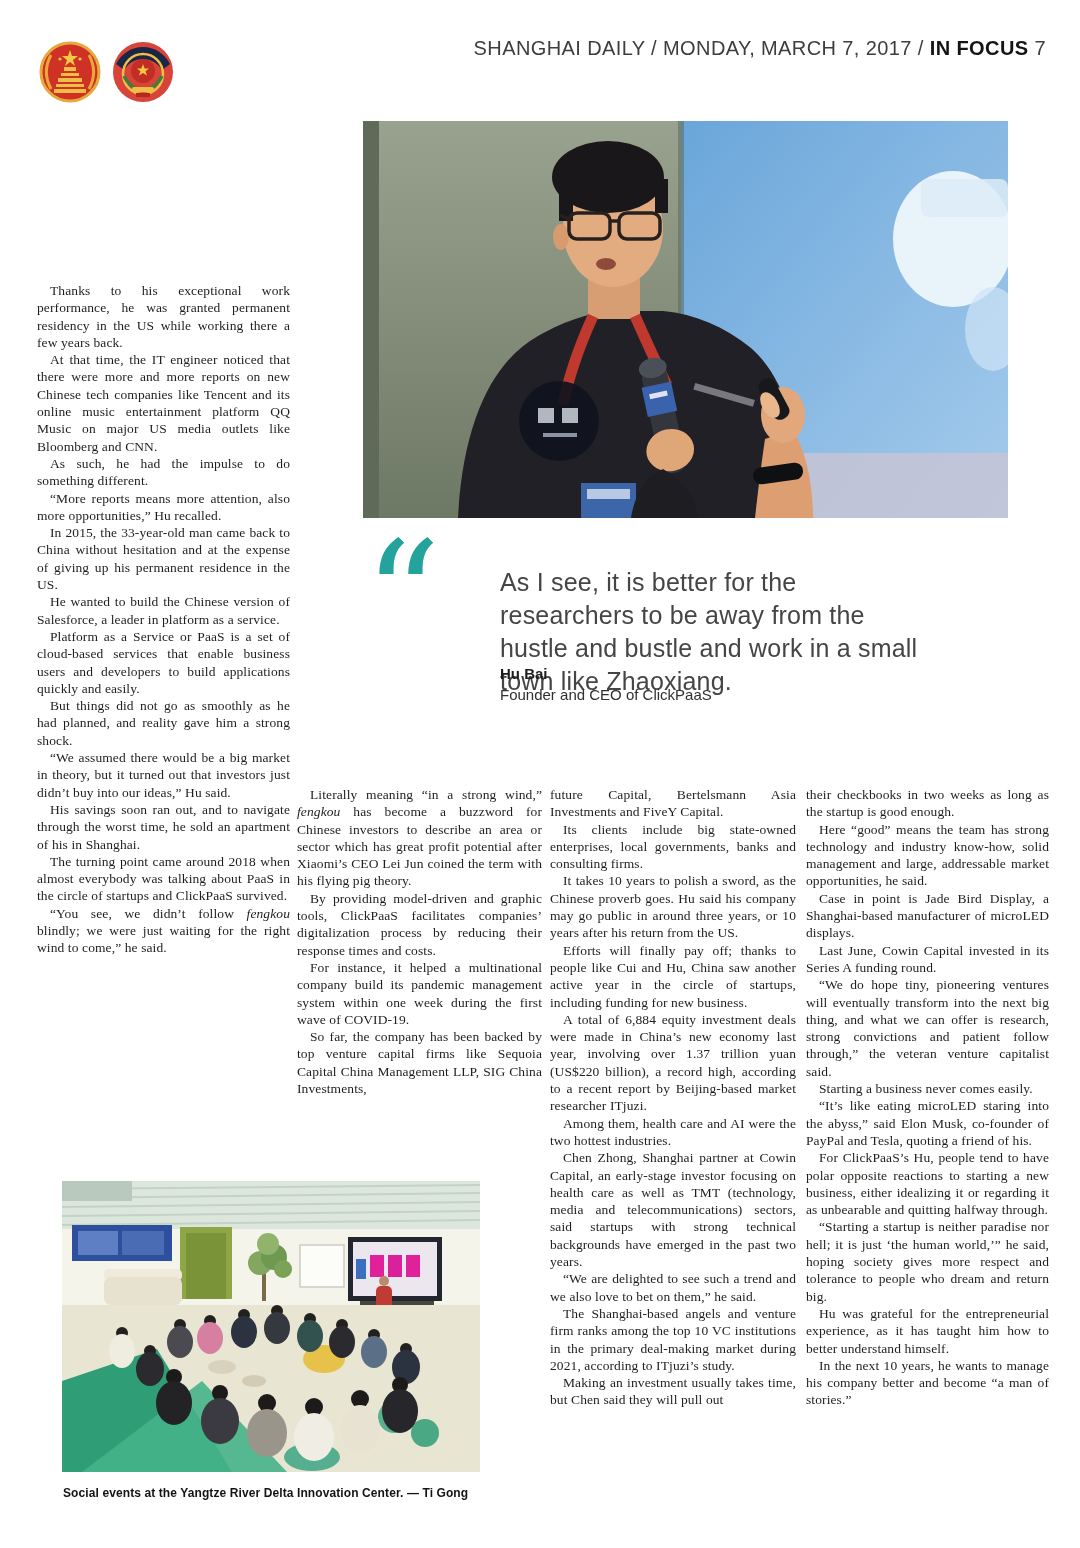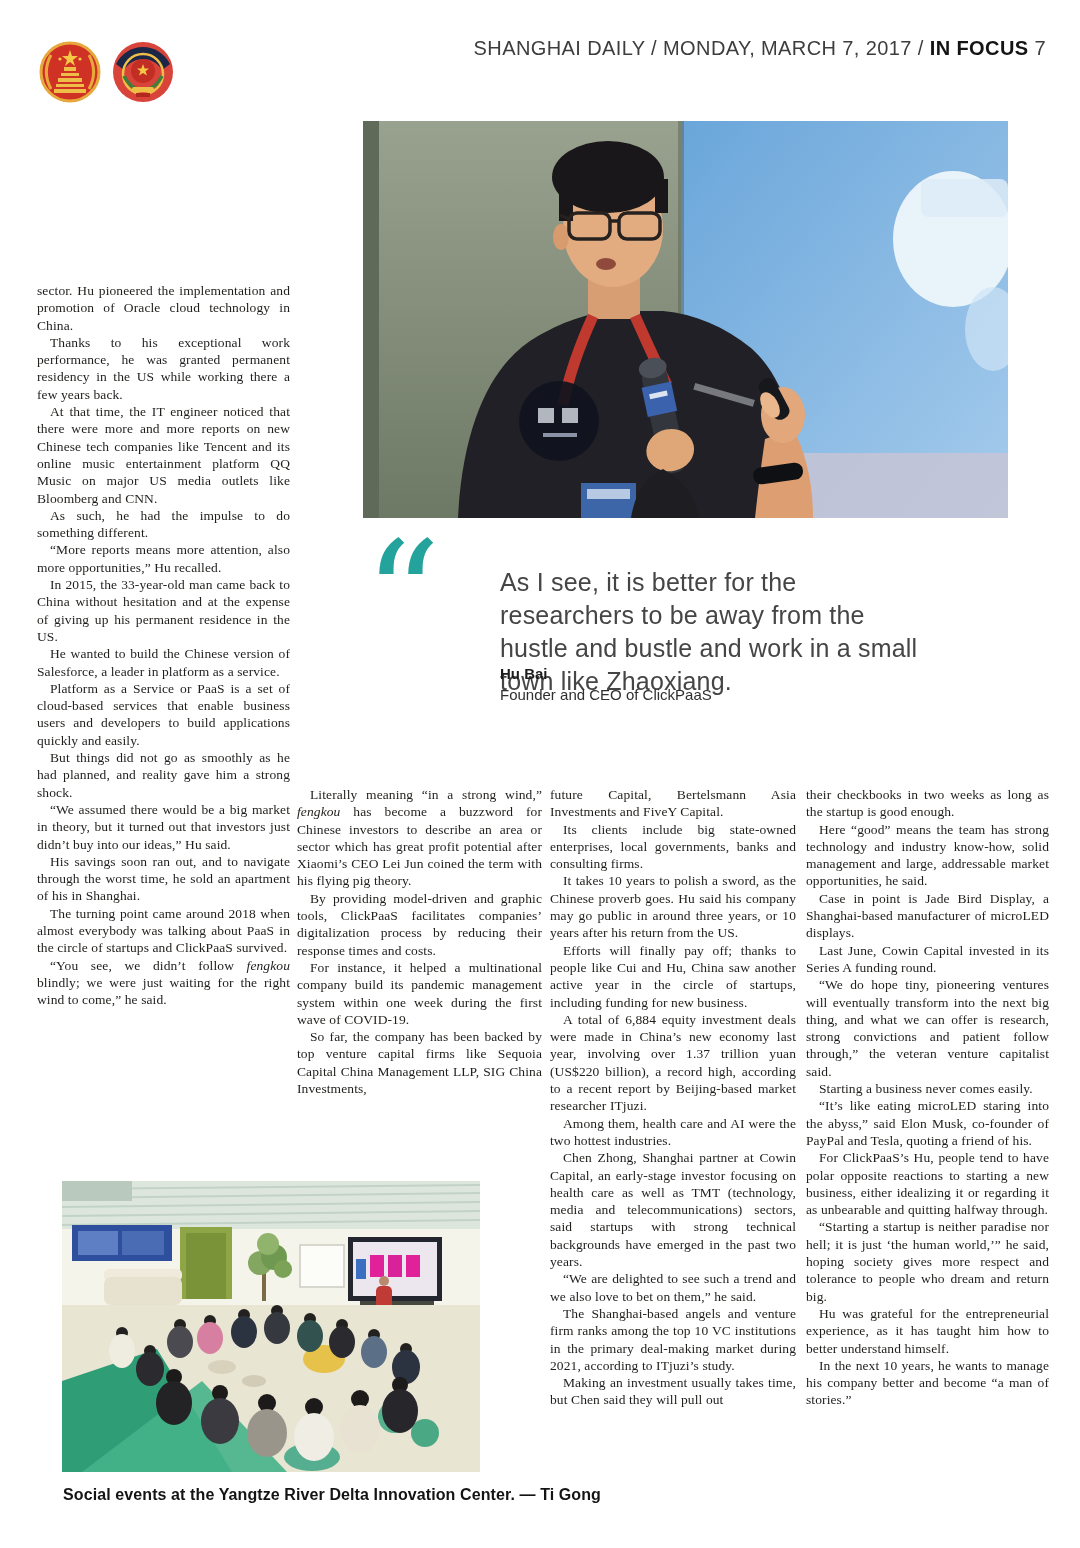--- a/index.html
+++ b/index.html
@@ -52,21 +52,21 @@
   .article-col p.noindent{text-indent:0;}
   .ital{font-style:italic;}
   #col1{left:37px;top:282px;width:253px;height:856px;}
   #col2{left:297px;top:786px;width:245px;height:360px;}
   #col3{left:550px;top:786px;width:246px;height:722px;}
   #col4{left:806px;top:786px;width:243px;height:722px;}
   
   .photo-caption{
     position:absolute;left:63px;top:1486px;width:560px;
     font-family:"Liberation Sans", sans-serif;
-    font-size:16px;font-weight:bold;color:#141414;letter-spacing:.1px;
+    font-size:12px;font-weight:bold;color:#141414;letter-spacing:.1px;
   }
 </style>
 </head>
 <body>
 
 <div class="page-header">
   <span>SHANGHAI DAILY</span><span> / </span><span>MONDAY, MARCH 7, 2017</span><span> / </span><span class="hdr-bold">IN FOCUS</span><span> 7</span>
 </div>
 
 <div class="emblems">
@@ -157,21 +157,20 @@
   <rect x="402" y="256" width="18" height="44" rx="8" fill="#17181c" transform="rotate(-28 411 278)"></rect>
   <ellipse cx="407" cy="284" rx="8" ry="14" fill="#eab68c" transform="rotate(-30 407 284)"></ellipse>
 </svg>
 
 <div class="quote-mark">“</div>
 <div class="quote-text">As I see, it is better for the researchers to be away from the hustle and bustle and work in a small town like Zhaoxiang.</div>
 <div class="quote-author">Hu Bai</div>
 <div class="quote-role">Founder and CEO of ClickPaaS</div>
 
 <div id="col1" class="article-col">
-    <p class="noindent"><span>sector. Hu pioneered the implementation and promotion of Oracle cloud technology in China.</span></p>
     <p><span>Thanks to his exceptional work performance, he was granted permanent residency in the US while working there a few years back.</span></p>
     <p><span>At that time, the IT engineer noticed that there were more and more reports on new Chinese tech companies like Tencent and its online music entertainment platform QQ Music on major US media outlets like Bloomberg and CNN.</span></p>
     <p><span>As such, he had the impulse to do something different.</span></p>
     <p><span>“More reports means more attention, also more opportunities,” Hu recalled.</span></p>
     <p><span>In 2015, the 33-year-old man came back to China without hesitation and at the expense of giving up his permanent residence in the US.</span></p>
     <p><span>He wanted to build the Chinese version of Salesforce, a leader in platform as a service.</span></p>
     <p><span>Platform as a Service or PaaS is a set of cloud-based services that enable business users and developers to build applications quickly and easily.</span></p>
     <p><span>But things did not go as smoothly as he had planned, and reality gave him a strong shock.</span></p>
     <p><span>“We assumed there would be a big market in theory, but it turned out that investors just didn’t buy into our ideas,” Hu said.</span></p>
     <p><span>His savings soon ran out, and to navigate through the worst time, he sold an apartment of his in Shanghai.</span></p>

